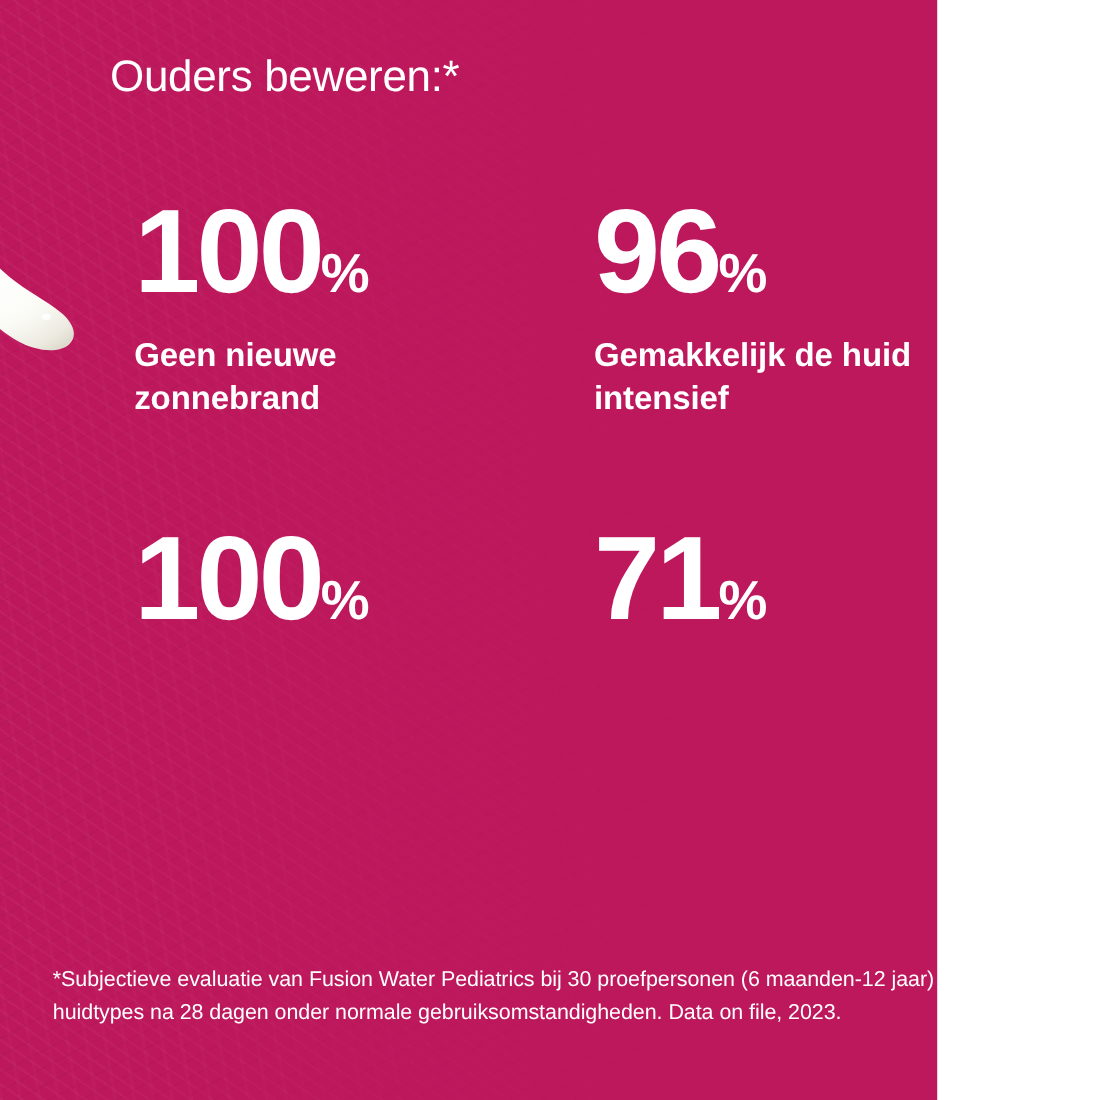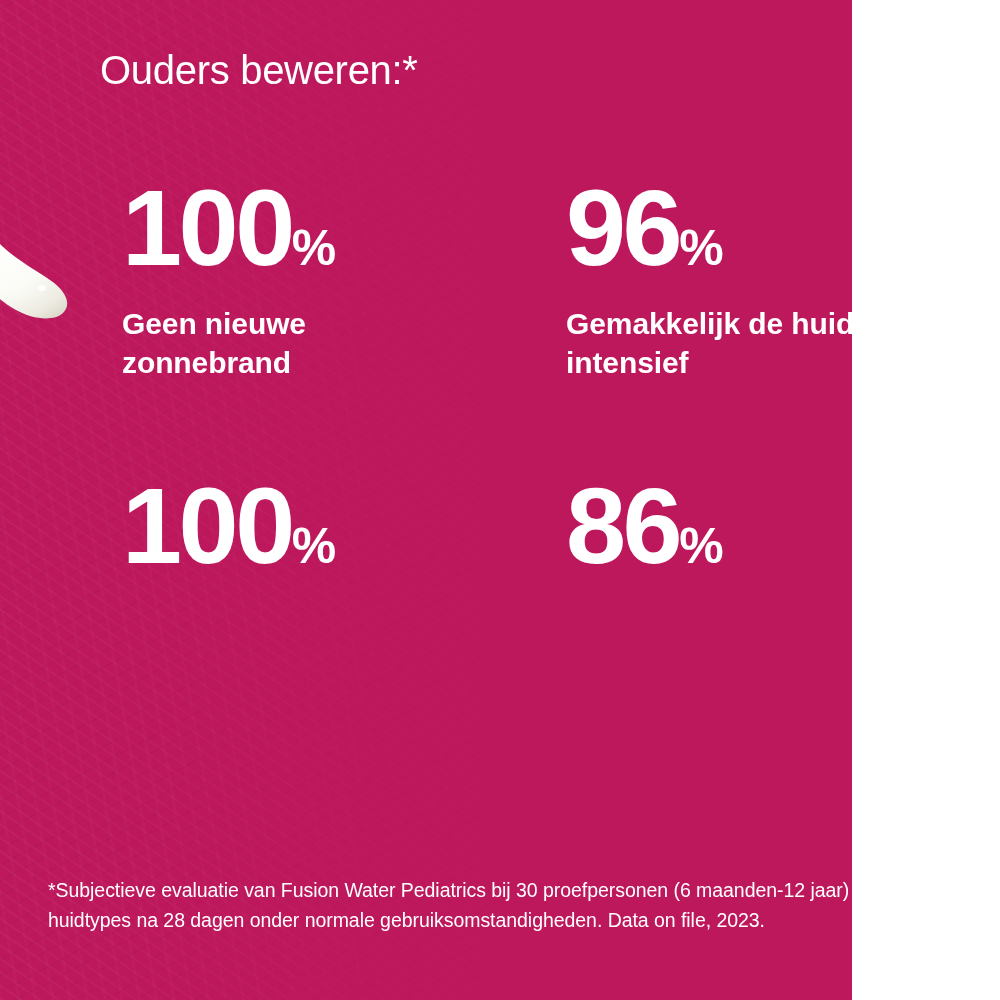--- a/index.html
+++ b/index.html
@@ -74,21 +74,21 @@
     letter-spacing: -0.3px;
     line-height: 1.15;
     color: #ffffff;
     white-space: nowrap;
   }
 
   .stat {
     position: absolute;
   }
   .stat-col-left  { left: 92px; width: 420px; margin-left: 30px; }
-  .stat-col-right { left: 566px; width: 420px; }
+  .stat-col-right { left: 540px; width: 420px; }
   .stat-row-1 { top: 178px; }
   .stat-row-2 { top: 476px; }
 
   .stat-value {
     display: block;
     font-size: 108px;
     font-weight: 700;
     line-height: 0.92;
     letter-spacing: -3.5px;
     color: #ffffff;
@@ -166,18 +166,18 @@
     <span class="stat-value"><span>96</span><span class="stat-unit">%</span></span>
     <span class="stat-label">Gemakkelijk de huid
 intensief</span>
   </div>
 
   <div class="stat stat-col-left stat-row-2">
     <span class="stat-value"><span>100</span><span class="stat-unit">%</span></span>
   </div>
 
   <div class="stat stat-col-right stat-row-2">
-    <span class="stat-value"><span>86</span><span class="stat-unit">%</span></span>
+    <span class="stat-value"><span>71</span><span class="stat-unit">%</span></span>
   </div>
 
   <div id="footnote">*Subjectieve evaluatie van Fusion Water Pediatrics bij 30 proefpersonen (6 maanden-12 jaar) met alle huidtypes na 28 dagen onder normale gebruiksomstandigheden. Data on file, 2023.</div>
 
 </div>
 
 </body></html>

